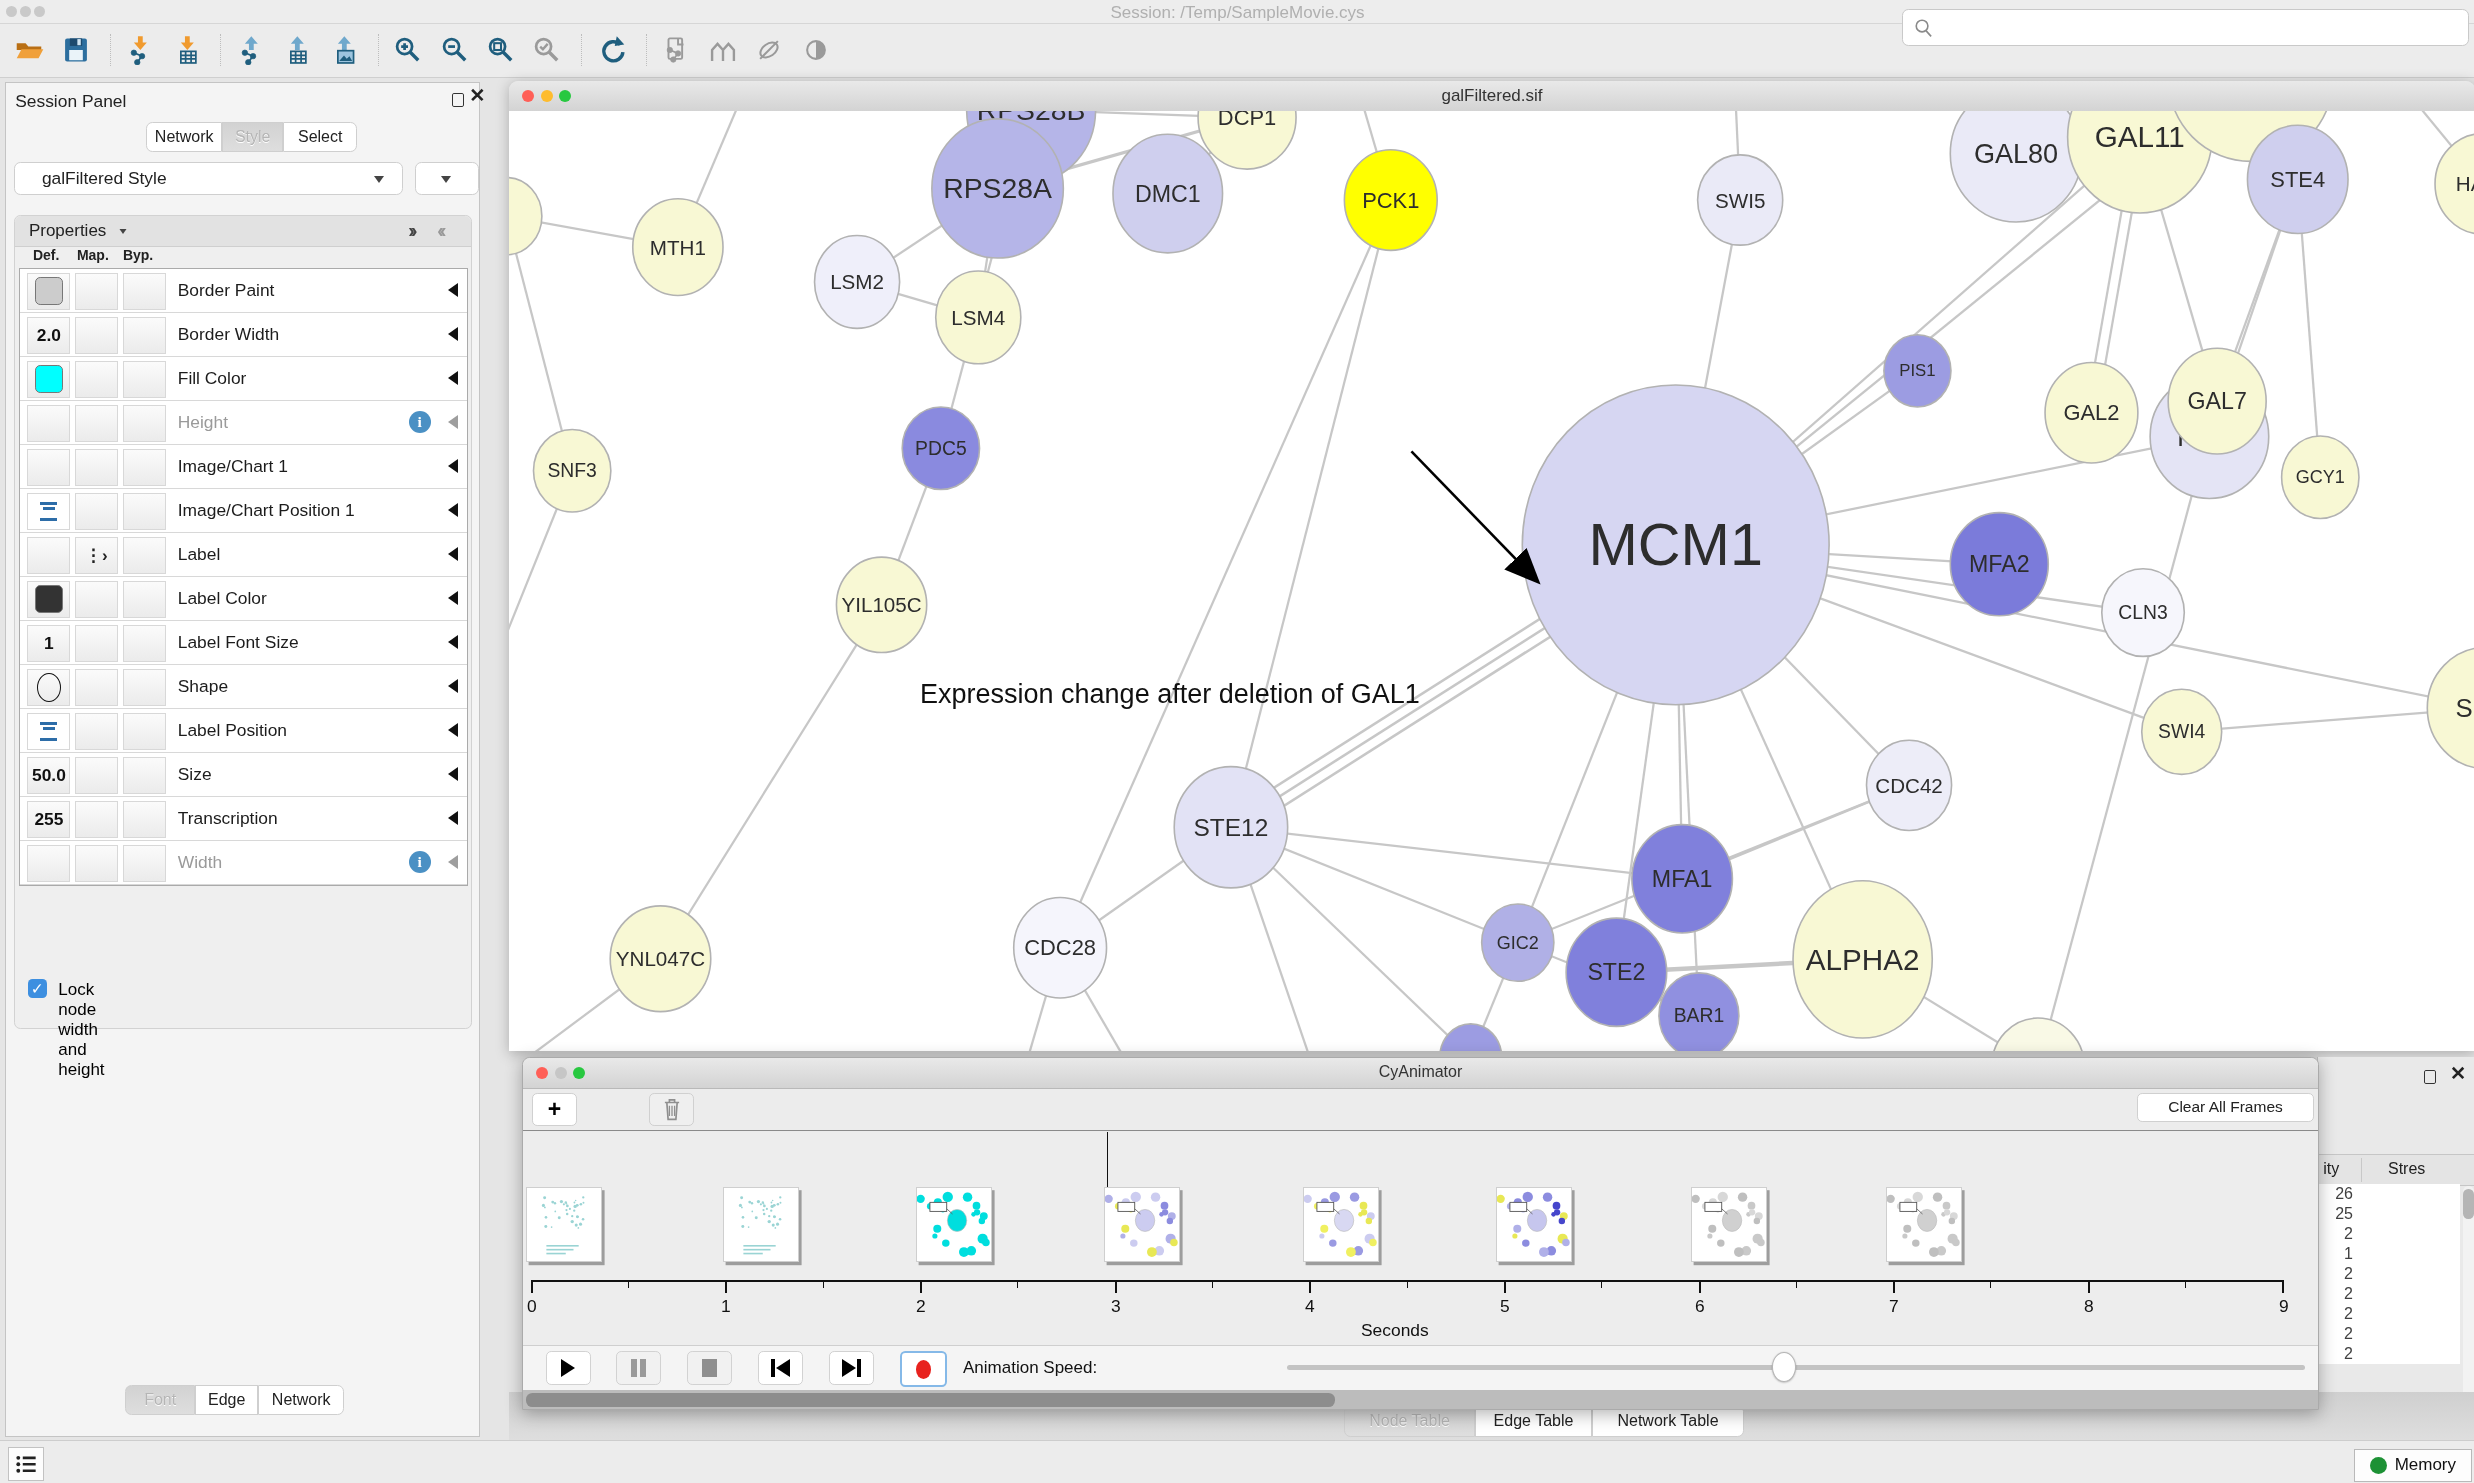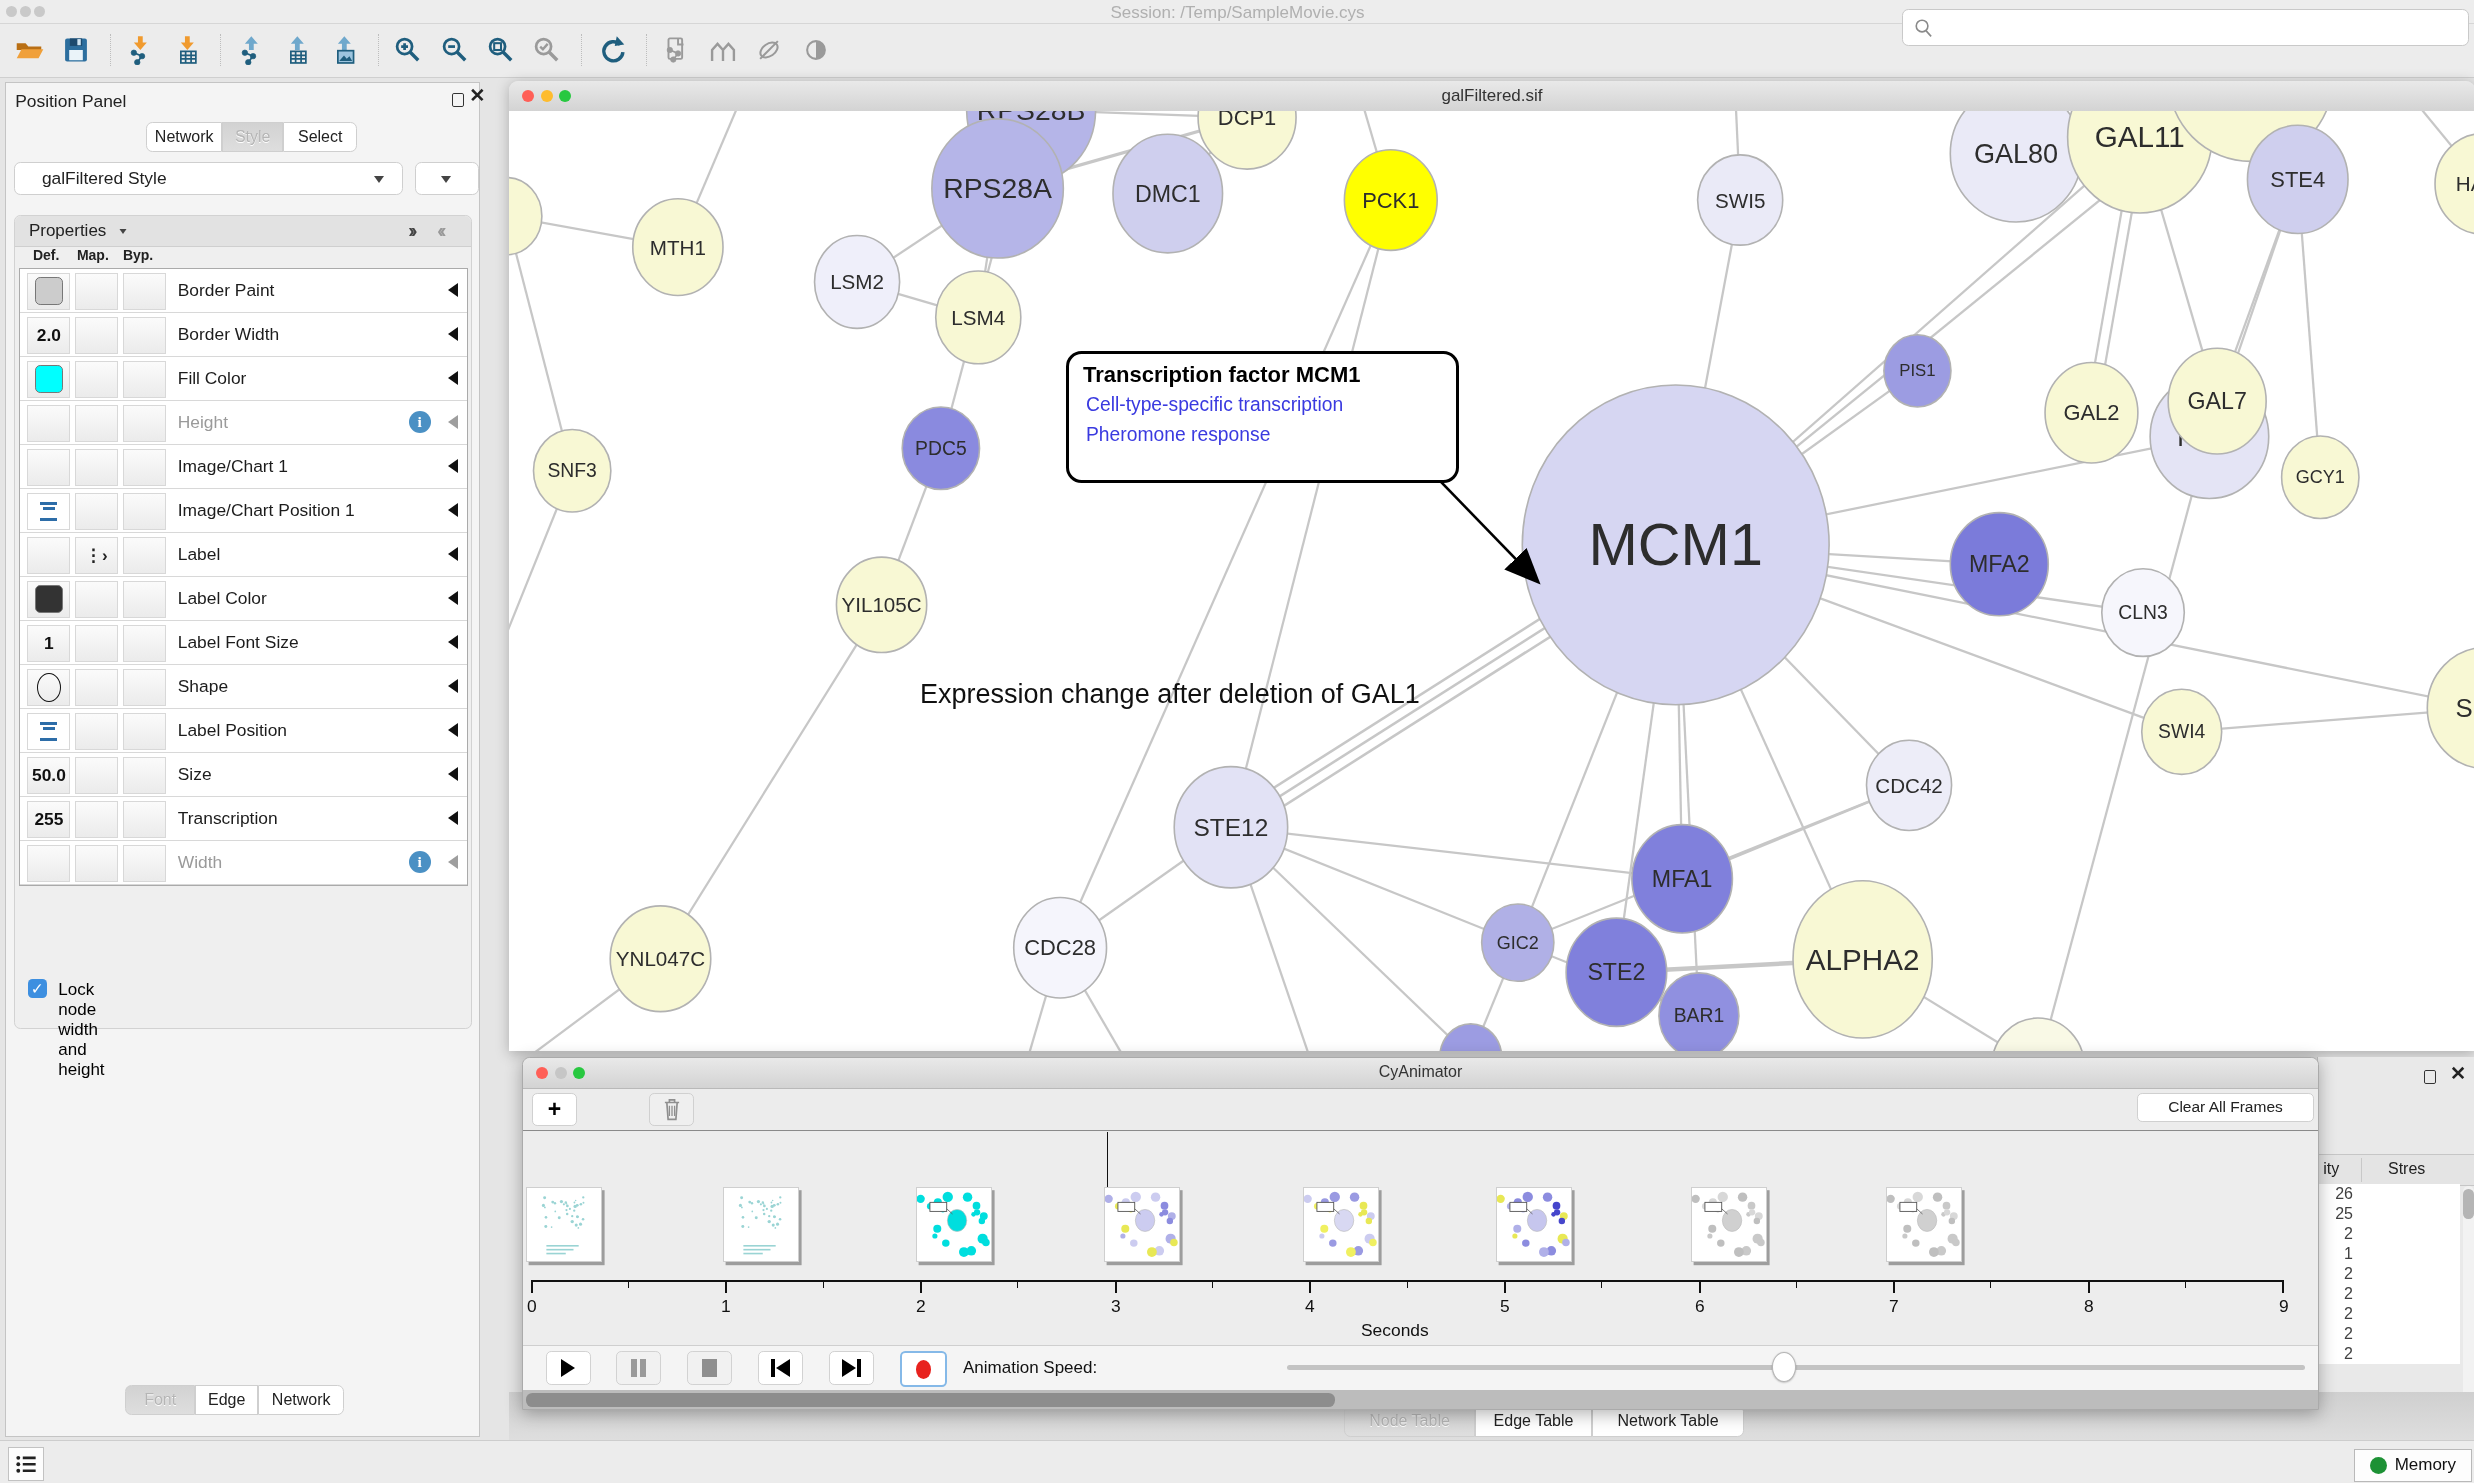--- a/index.html
+++ b/index.html
@@ -264,21 +264,21 @@
       </div>
     </div>
   <div id="search-box" class="abs">
     <svg width="22" height="22" viewBox="0 0 34 34">
         <circle cx="14" cy="14" r="9" fill="none" stroke="#8a8a8a" stroke-width="2.5"></circle>
         <line x1="20" y1="21" x2="28" y2="30" stroke="#8a8a8a" stroke-width="2.5"></line>
       </svg>
   </div>
 
   <div id="control-panel" class="abs">
-    <div id="cp-title" class="abs">Position Panel</div>
+    <div id="cp-title" class="abs">Session Panel</div>
     <div class="winbtn abs" style="left:446px;">
         <div class="float-sq"></div>
       </div>
     <div class="winbtn abs close-x" style="left:463px;top:6.4px;">✕</div>
     <div id="cp-tabs" class="abs tabgroup">
         <div class="tab first" style="width: 74px; height: 100%;">Network</div>
         <div class="tab sel" style="width: 59px; height: 100%;">Style</div>
         <div class="tab last" style="width: 72px; height: 100%;">Select</div>
       </div>
     <div id="style-combo" class="abs">
@@ -665,25 +665,20 @@
             </g>
             <g>
               <ellipse cx="-4" cy="163" rx="55" ry="60" fill="#f8f8d4" stroke="#b2b2b2" stroke-width="2.5"></ellipse>
             </g>
             <g>
               <ellipse cx="1492" cy="1468" rx="48" ry="52" fill="#9c9ce2" stroke="#b2b2b2" stroke-width="2.5"></ellipse>
             </g>
           </g>
         <line x1="1400" y1="528" x2="1592" y2="726" stroke="#000" stroke-width="4" marker-end="url(#arrh)"></line>
       </svg>
-      <div id="annot-box" class="abs">
-        <div id="annot-title">Transcription factor MCM1</div>
-        <div class="annot-line" style="top: 40px; color: rgb(58, 58, 224);">Cell-type-specific transcription</div>
-        <div class="annot-line" style="top: 70px; color: rgb(58, 58, 224);">Pheromone response</div>
-      </div>
       <div id="net-caption" class="abs">Expression change after deletion of GAL1</div>
     </div>
   </div>
 
   <div id="table-right" class="abs">
     <div class="winbtn abs" style="left:106px;top:13px;">
         <div class="float-sq"></div>
       </div>
     <div class="winbtn abs close-x" style="left:132px;top:10.3px;">✕</div>
     <div class="hdr">

